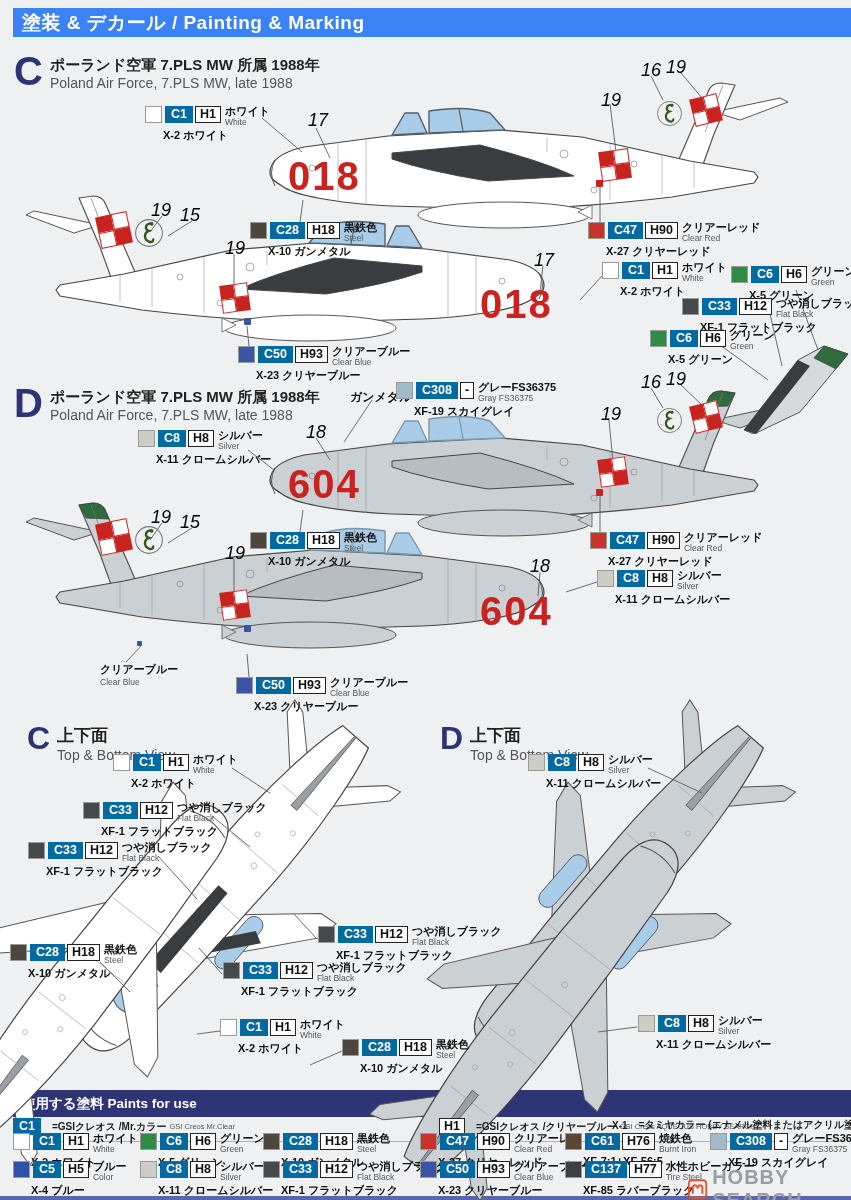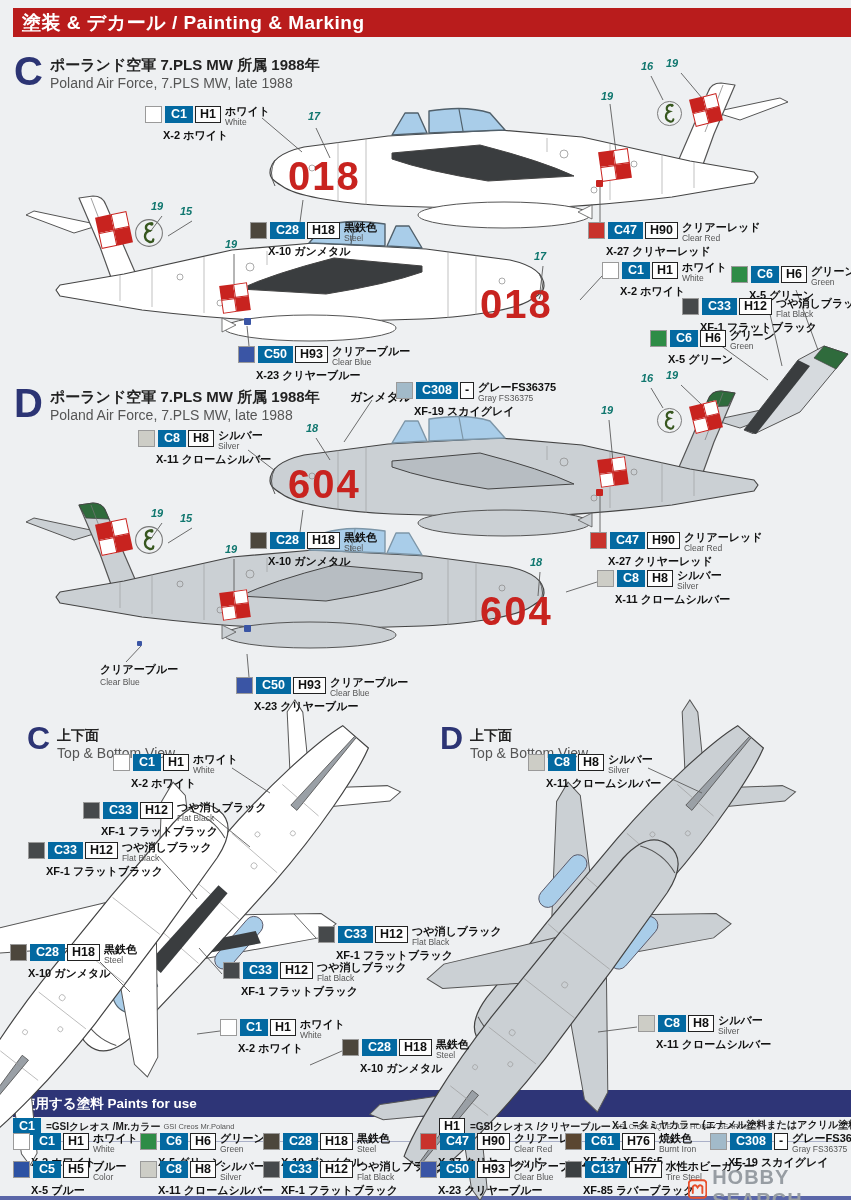--- a/index.html
+++ b/index.html
@@ -1,60 +1,60 @@
 <!DOCTYPE html>
 <html><head>
 <meta charset="utf-8">
 <style>
   html,body{margin:0;padding:0}
   body{width:851px;height:1200px;position:relative;overflow:hidden;
        background:#eef0f2;font-family:"Liberation Sans",sans-serif;color:#1c1c1c}
   
-  .hdr{position:absolute;left:13px;top:8px;right:0;height:29px;background:#b91c1c;
+  .hdr{position:absolute;left:13px;top:8px;right:0;height:29px;background:#3b82f6;
        color:#fff;display:flex;align-items:center;padding-left:9px;
        font-weight:bold;font-size:19px;letter-spacing:.5px}
   
   .sec{position:absolute;display:flex;gap:7px;align-items:flex-start;z-index:6}
   .sec .ltr{font-size:40px;font-weight:800;color:#2c3474;line-height:.78;font-family:"Liberation Sans",sans-serif}
   .sec.small .ltr{font-size:32px}
   .sec .tjp{font-weight:bold;font-size:15px;color:#222;line-height:1.15}
   .sec .ten{font-size:14px;color:#555;line-height:1.3}
-  .sec.small .tjp{font-size:14px}
+  .sec.small .tjp{font-size:17px}
   
   .callout{position:absolute;font-size:11px;z-index:7;white-space:nowrap}
   .co-row{display:flex;align-items:flex-start}
   .chip{width:17px;height:17px;border:1px solid #9a9a9a;box-sizing:border-box;margin-right:3px;flex:none}
   .cbox{background:#0369a1;color:#fff;font-weight:bold;font-size:12.5px;height:17px;
         line-height:17px;padding:0 6px;flex:none}
   .hbox{background:#fdfdfd;color:#101010;border:1px solid #222;box-sizing:border-box;font-weight:bold;
         font-size:12.5px;height:17px;line-height:15px;padding:0 4px;margin-left:2px;flex:none}
   .names{margin-left:4px;line-height:1}
   .names .jp{display:block;font-weight:bold;font-size:11px;color:#111}
   .names .en{display:block;font-size:8.5px;color:#555;margin-top:1px}
   .xrow{font-weight:bold;font-size:11px;color:#111;margin:1px 0 0 18px}
   
-  .dnum{position:absolute;font-style:italic;font-weight:bold;font-size:11px;color:#0f766e;z-index:6}
+  .dnum{position:absolute;font-style:italic;font-weight:normal;font-size:18px;color:#000000;z-index:6}
   
   .checker{position:absolute;display:grid;grid-template-columns:1fr 1fr;grid-template-rows:1fr 1fr;z-index:5}
   .ck{box-sizing:border-box}
   .ck.r{background:#c8231f}
   .ck.w{background:#fff;border:1.5px solid #c8231f}
   .sea{position:absolute;z-index:5}
   .dot{position:absolute;z-index:5;border-radius:1px}
   .plane{position:absolute;z-index:2}
   .tv{position:absolute;width:240px;height:430px;z-index:2}
   .leaders{position:absolute;left:0;top:0;z-index:4;pointer-events:none}
   .freelabel{position:absolute;z-index:7;font-weight:bold;font-size:12px;color:#111;white-space:nowrap}
   .freelabel .en{display:block;font-weight:normal;font-size:8.5px;color:#555}
   
   .fbar{position:absolute;left:13px;right:0;top:1090px;height:27px;background:#2e3577;color:#fff;
         display:flex;align-items:center;padding-left:9px;font-weight:bold;font-size:13.5px}
   .legend{position:absolute;left:0;top:1118px;width:851px;height:22px;z-index:7}
   .legend .li{position:absolute;display:flex;align-items:center;white-space:nowrap}
-  .legend .eq{font-weight:bold;font-size:10px;margin-left:5px}
+  .legend .eq{font-weight:bold;font-size:10px;margin-left:11px}
   .legend .sub{font-size:7.5px;color:#555;margin-left:3px}
   .legend .xcode{font-weight:bold;font-size:10px}
   .rule{position:absolute;left:13px;right:10px;top:1141px;border-top:1px solid #aab0c8}
   .logo{position:absolute;left:688px;top:1166px;display:flex;align-items:center;gap:5px;z-index:7}
   .logo .txt{font-weight:bold;font-size:20px;color:#979da3;letter-spacing:1px}
   .bstrip{position:absolute;left:0;right:0;bottom:0;height:4px;background:#5a66a8}
 </style>
 </head>
 <body>
 
@@ -692,21 +692,21 @@
            M249,677 L247,654 M232,768 L270,793 M212,816 L250,847 M158,856 L197,899 M100,962 L130,992
            M316,938 L294,914 M222,974 L199,948 M220,1031 L197,1034 M342,1051 L310,1065 M648,768 L702,793
            M637,1027 L598,1032" stroke="#5c5c5c" stroke-width="0.9" fill="none"></path>
 </svg>
 
 <div class="fbar">使用する塗料 Paints for use</div>
 <div class="legend">
   <span class="li" style="left:13px;top:0">
     <span class="cbox">C1</span>
     <span class="eq">=GSIクレオス /Mr.カラー</span>
-    <span class="sub">GSI Creos Mr.Poland</span>
+    <span class="sub">GSI Creos Mr.Clear</span>
   </span>
   <span class="li" style="left:437px;top:0">
     <span class="hbox">H1</span>
     <span class="eq">=GSIクレオス /クリヤーブルー</span>
     <span class="sub">GSI Creos AQUEOUS HOBBY SEARCH</span>
   </span>
   <span class="li" style="left:612px;top:0">
     <span class="xcode">X-1</span>
     <span class="eq">=タミヤカラー (エナメル塗料またはアクリル塗料)</span>
 
@@ -789,21 +789,21 @@
 <div class="callout" style="left:13px;top:1161px">
     <div class="co-row">
       <span class="chip" style="background:#2d52a3"></span>
       <span class="cbox">C5</span>
       <span class="hbox">H5</span>
       <span class="names">
         <span class="jp">ブルー</span>
         <span class="en">Color</span>
       </span>
     </div>
-    <div class="xrow">X-5 ブルー</div>
+    <div class="xrow">X-4 ブルー</div>
   </div>
 <div class="callout" style="left:140px;top:1161px">
     <div class="co-row">
       <span class="chip" style="background:#cdcdc6"></span>
       <span class="cbox">C8</span>
       <span class="hbox">H8</span>
       <span class="names">
         <span class="jp">シルバー</span>
         <span class="en">Silver</span>
       </span>

